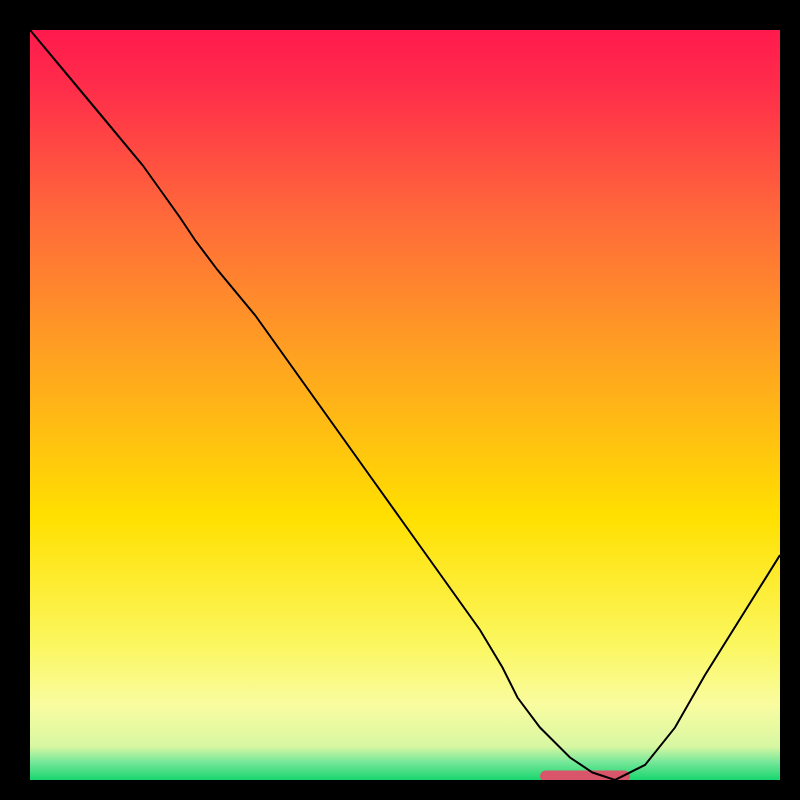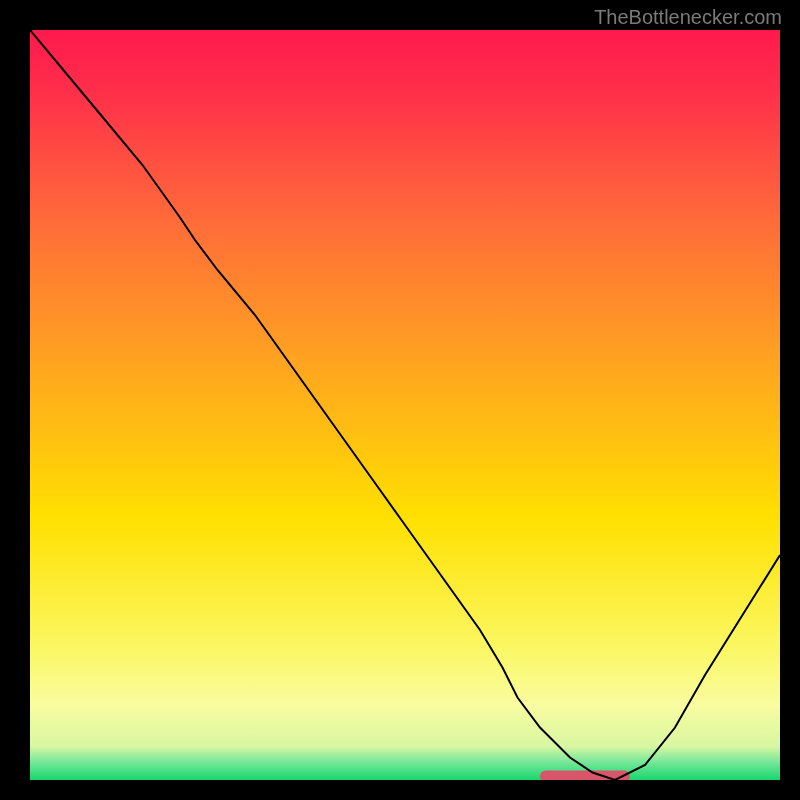--- a/index.html
+++ b/index.html
@@ -33,21 +33,20 @@
     height: 750px;
   }
   .plot-area svg {
     display: block;
   }
 </style>
 </head>
 <body>
 
 <div class="container">
-  <div class="watermark">TheBottlenecker.com</div>
 
   <div class="plot-area">
     <svg id="chart-svg" width="750" height="750" viewBox="0 0 750 750">
       <defs>
         <linearGradient id="bg-grad" x1="0" y1="0" x2="0" y2="1">
             <stop offset="0%" stop-color="#ff1a4d"></stop>
             <stop offset="8%" stop-color="#ff2e4a"></stop>
             <stop offset="25%" stop-color="#ff6a3a"></stop>
             <stop offset="45%" stop-color="#ffa61f"></stop>
             <stop offset="65%" stop-color="#ffe000"></stop>

